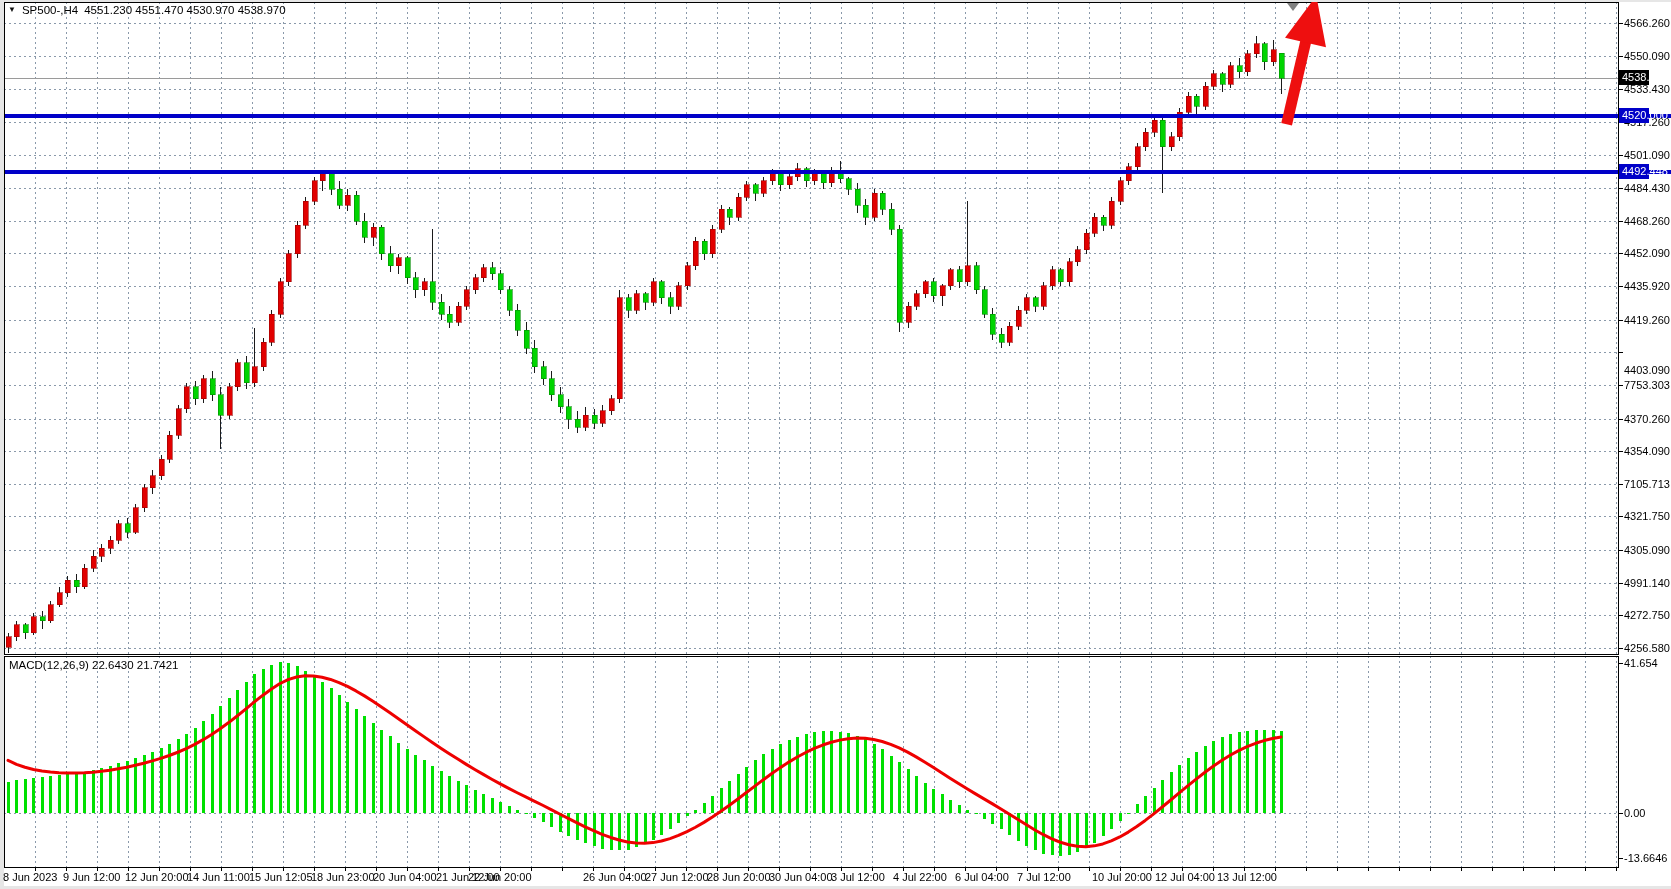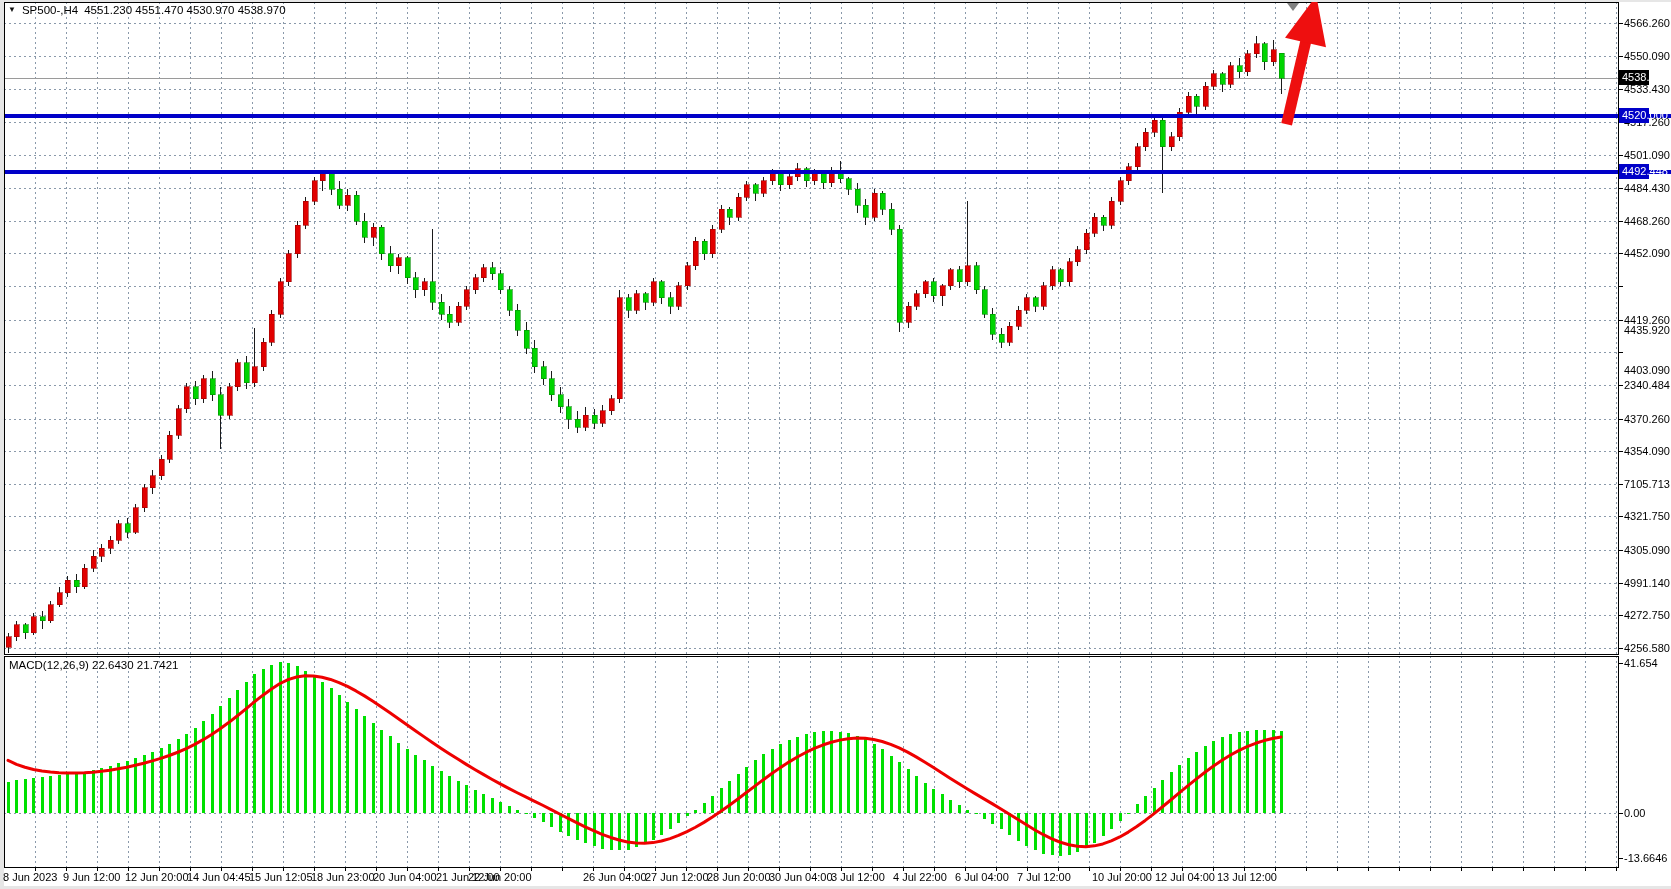--- a/index.html
+++ b/index.html
@@ -715,42 +715,42 @@
 
   <div class="macd-lbl">MACD(12,26,9) 22.6430 21.7421</div>
 <div class="axis-label" style="top:16px;">4566.260</div>
     <div class="axis-label" style="top:49px;">4550.090</div>
     <div class="axis-label" style="top:82px;">4533.430</div>
     <div class="axis-label" style="top:115px;">4517.260</div>
     <div class="axis-label" style="top:148px;">4501.090</div>
     <div class="axis-label" style="top:181px;">4484.430</div>
     <div class="axis-label" style="top:214px;">4468.260</div>
     <div class="axis-label" style="top:246px;">4452.090</div>
-    <div class="axis-label" style="top:279px;margin-top:44px;">4435.920</div>
+    <div class="axis-label" style="top:279px;">4435.920</div>
     <div class="axis-label" style="top:313px;">4419.260</div>
     <div class="axis-label" style="top:328px;margin-top:35px;">4403.090</div>
-    <div class="axis-label" style="top:378px;">2340.484</div>
+    <div class="axis-label" style="top:378px;">7753.303</div>
     <div class="axis-label" style="top:412px;">4370.260</div>
     <div class="axis-label" style="top:444px;">4354.090</div>
     <div class="axis-label" style="top:477px;">7105.713</div>
     <div class="axis-label" style="top:509px;">4321.750</div>
     <div class="axis-label" style="top:543px;">4305.090</div>
     <div class="axis-label" style="top:576px;">4991.140</div>
     <div class="axis-label" style="top:608px;">4272.750</div>
     <div class="axis-label" style="top:641px;">4256.580</div>
     <div class="axis-label" style="top:656px;">41.654</div>
     <div class="axis-label" style="top:806px;">0.00</div>
     <div class="axis-label" style="top:851px;">-13.6646</div>
     <div class="price-tag" style="top:108px;background:#0000c8;">4520.000</div>
     <div class="price-tag" style="top:164px;background:#0000c8;">4492.448</div>
     <div class="price-tag" style="top:70px;background:#000;">4538.970</div>
     <div class="time-label" style="left:3px;">8 Jun 2023</div>
     <div class="time-label" style="left:63px;">9 Jun 12:00</div>
     <div class="time-label" style="left:125px;">12 Jun 20:00</div>
-    <div class="time-label" style="left:187px;">14 Jun 04:45</div>
+    <div class="time-label" style="left:187px;">14 Jun 11:00</div>
     <div class="time-label" style="left:249px;">15 Jun 12:05</div>
     <div class="time-label" style="left:311px;">18 Jun 23:00</div>
     <div class="time-label" style="left:373px;">20 Jun 04:00</div>
     <div class="time-label" style="left:436px;">21 Jun 12:00</div>
     <div class="time-label" style="left:468px;">22 Jun 20:00</div>
     <div class="time-label" style="left:583px;">26 Jun 04:00</div>
     <div class="time-label" style="left:645px;">27 Jun 12:00</div>
     <div class="time-label" style="left:707px;">28 Jun 20:00</div>
     <div class="time-label" style="left:769px;">30 Jun 04:00</div>
     <div class="time-label" style="left:831px;">3 Jul 12:00</div>

